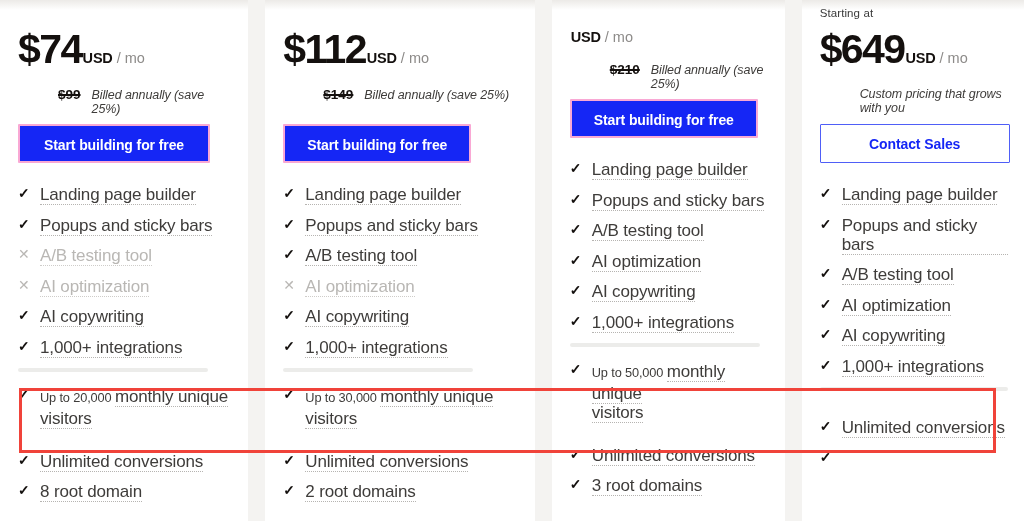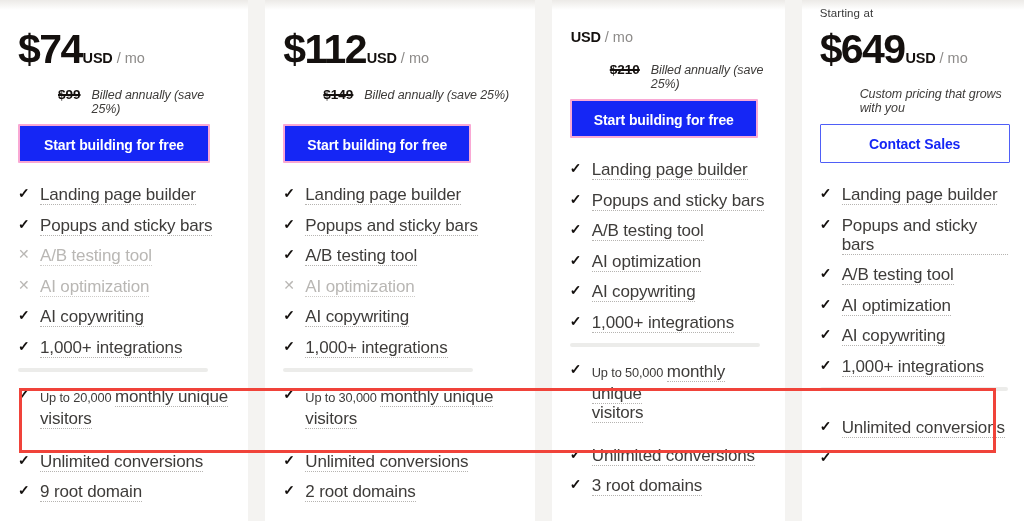--- a/index.html
+++ b/index.html
@@ -263,21 +263,21 @@
 
       <div class="gap-after-hl"></div>
 
       <div>
         <div class="feature">
             <span class="mark">✓</span>
             <span class="ftext">Unlimited conversions</span>
           </div>
         <div class="feature">
             <span class="mark">✓</span>
-            <span class="ftext">9 root domain</span>
+            <span class="ftext">8 root domain</span>
           </div>
       </div>
     </div>
   </div>
 
   <div class="gutter"></div>
 
   <div class="plan-col c2">
     <div class="col-inner">
       <div class="starting-at spacer"></div>

